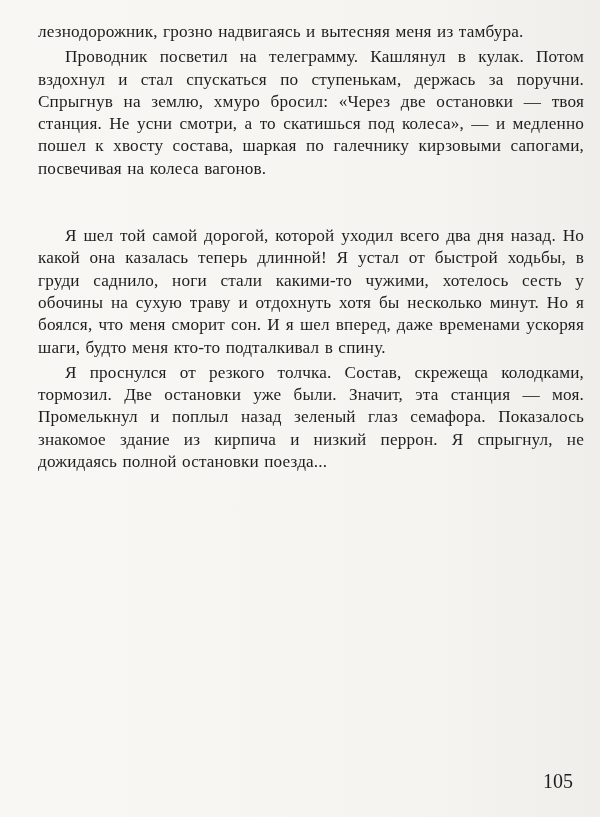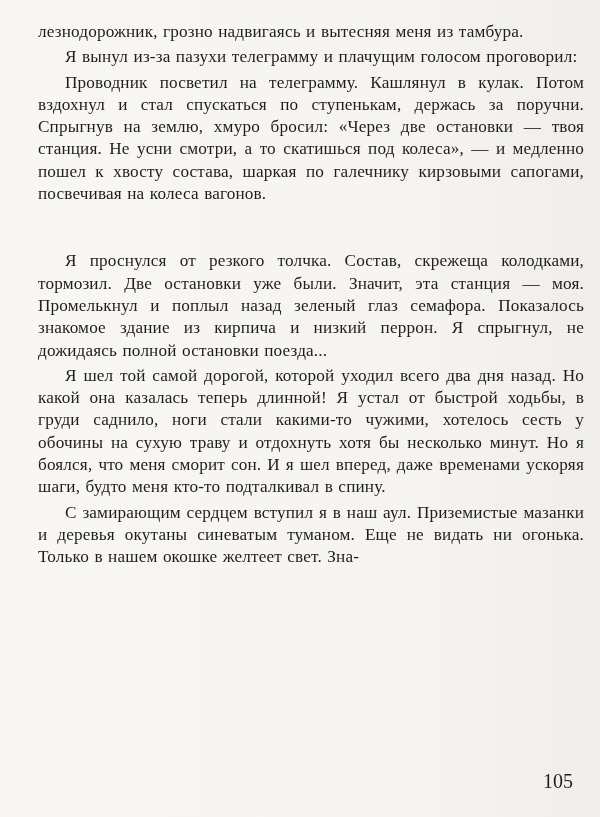--- a/index.html
+++ b/index.html
@@ -35,23 +35,21 @@
     font-size: 20px;
     font-family: "Liberation Serif", serif;
   }
 </style>
 </head>
 <body>
 
 <div class="page">
   <div class="text">
     <p class="noindent">лезнодорожник, грозно надвигаясь и вытесняя меня из там­бура.</p>
-    <p>Я вынул из-за пазухи телеграмму и плачущим голосом проговорил:</p>
     <p>Проводник посветил на телеграмму. Кашлянул в кулак. Потом вздохнул и стал спускаться по ступенькам, держась за поручни. Спрыгнув на землю, хмуро бросил: «Через две оста­новки — твоя станция. Не усни смотри, а то скатишься под колеса», — и медленно пошел к хвосту состава, шаркая по галечнику кирзовыми сапогами, посвечивая на колеса вагонов.</p>
 
     <div class="spacer"></div>
 
+    <p>Я шел той самой дорогой, которой уходил всего два дня назад. Но какой она казалась теперь длинной! Я устал от быстрой ходьбы, в груди саднило, ноги стали какими-то чу­жими, хотелось сесть у обочины на сухую траву и отдохнуть хотя бы несколько минут. Но я боялся, что меня сморит сон. И я шел вперед, даже временами ускоряя шаги, будто меня кто-то подталкивал в спину.</p>
     <p>Я проснулся от резкого толчка. Состав, скрежеща колод­ками, тормозил. Две остановки уже были. Значит, эта стан­ция — моя. Промелькнул и поплыл назад зеленый глаз сема­фора. Показалось знакомое здание из кирпича и низкий пер­рон. Я спрыгнул, не дожидаясь полной остановки поезда...</p>
-    <p>Я шел той самой дорогой, которой уходил всего два дня назад. Но какой она казалась теперь длинной! Я устал от быстрой ходьбы, в груди саднило, ноги стали какими-то чу­жими, хотелось сесть у обочины на сухую траву и отдохнуть хотя бы несколько минут. Но я боялся, что меня сморит сон. И я шел вперед, даже временами ускоряя шаги, будто меня кто-то подталкивал в спину.</p>
-    <p>С замирающим сердцем вступил я в наш аул. Приземи­стые мазанки и деревья окутаны синеватым туманом. Еще не видать ни огонька. Только в нашем окошке желтеет свет. Зна-</p>
   </div>
   <div class="pagenum">105</div>
 </div>
 
 </body></html>

